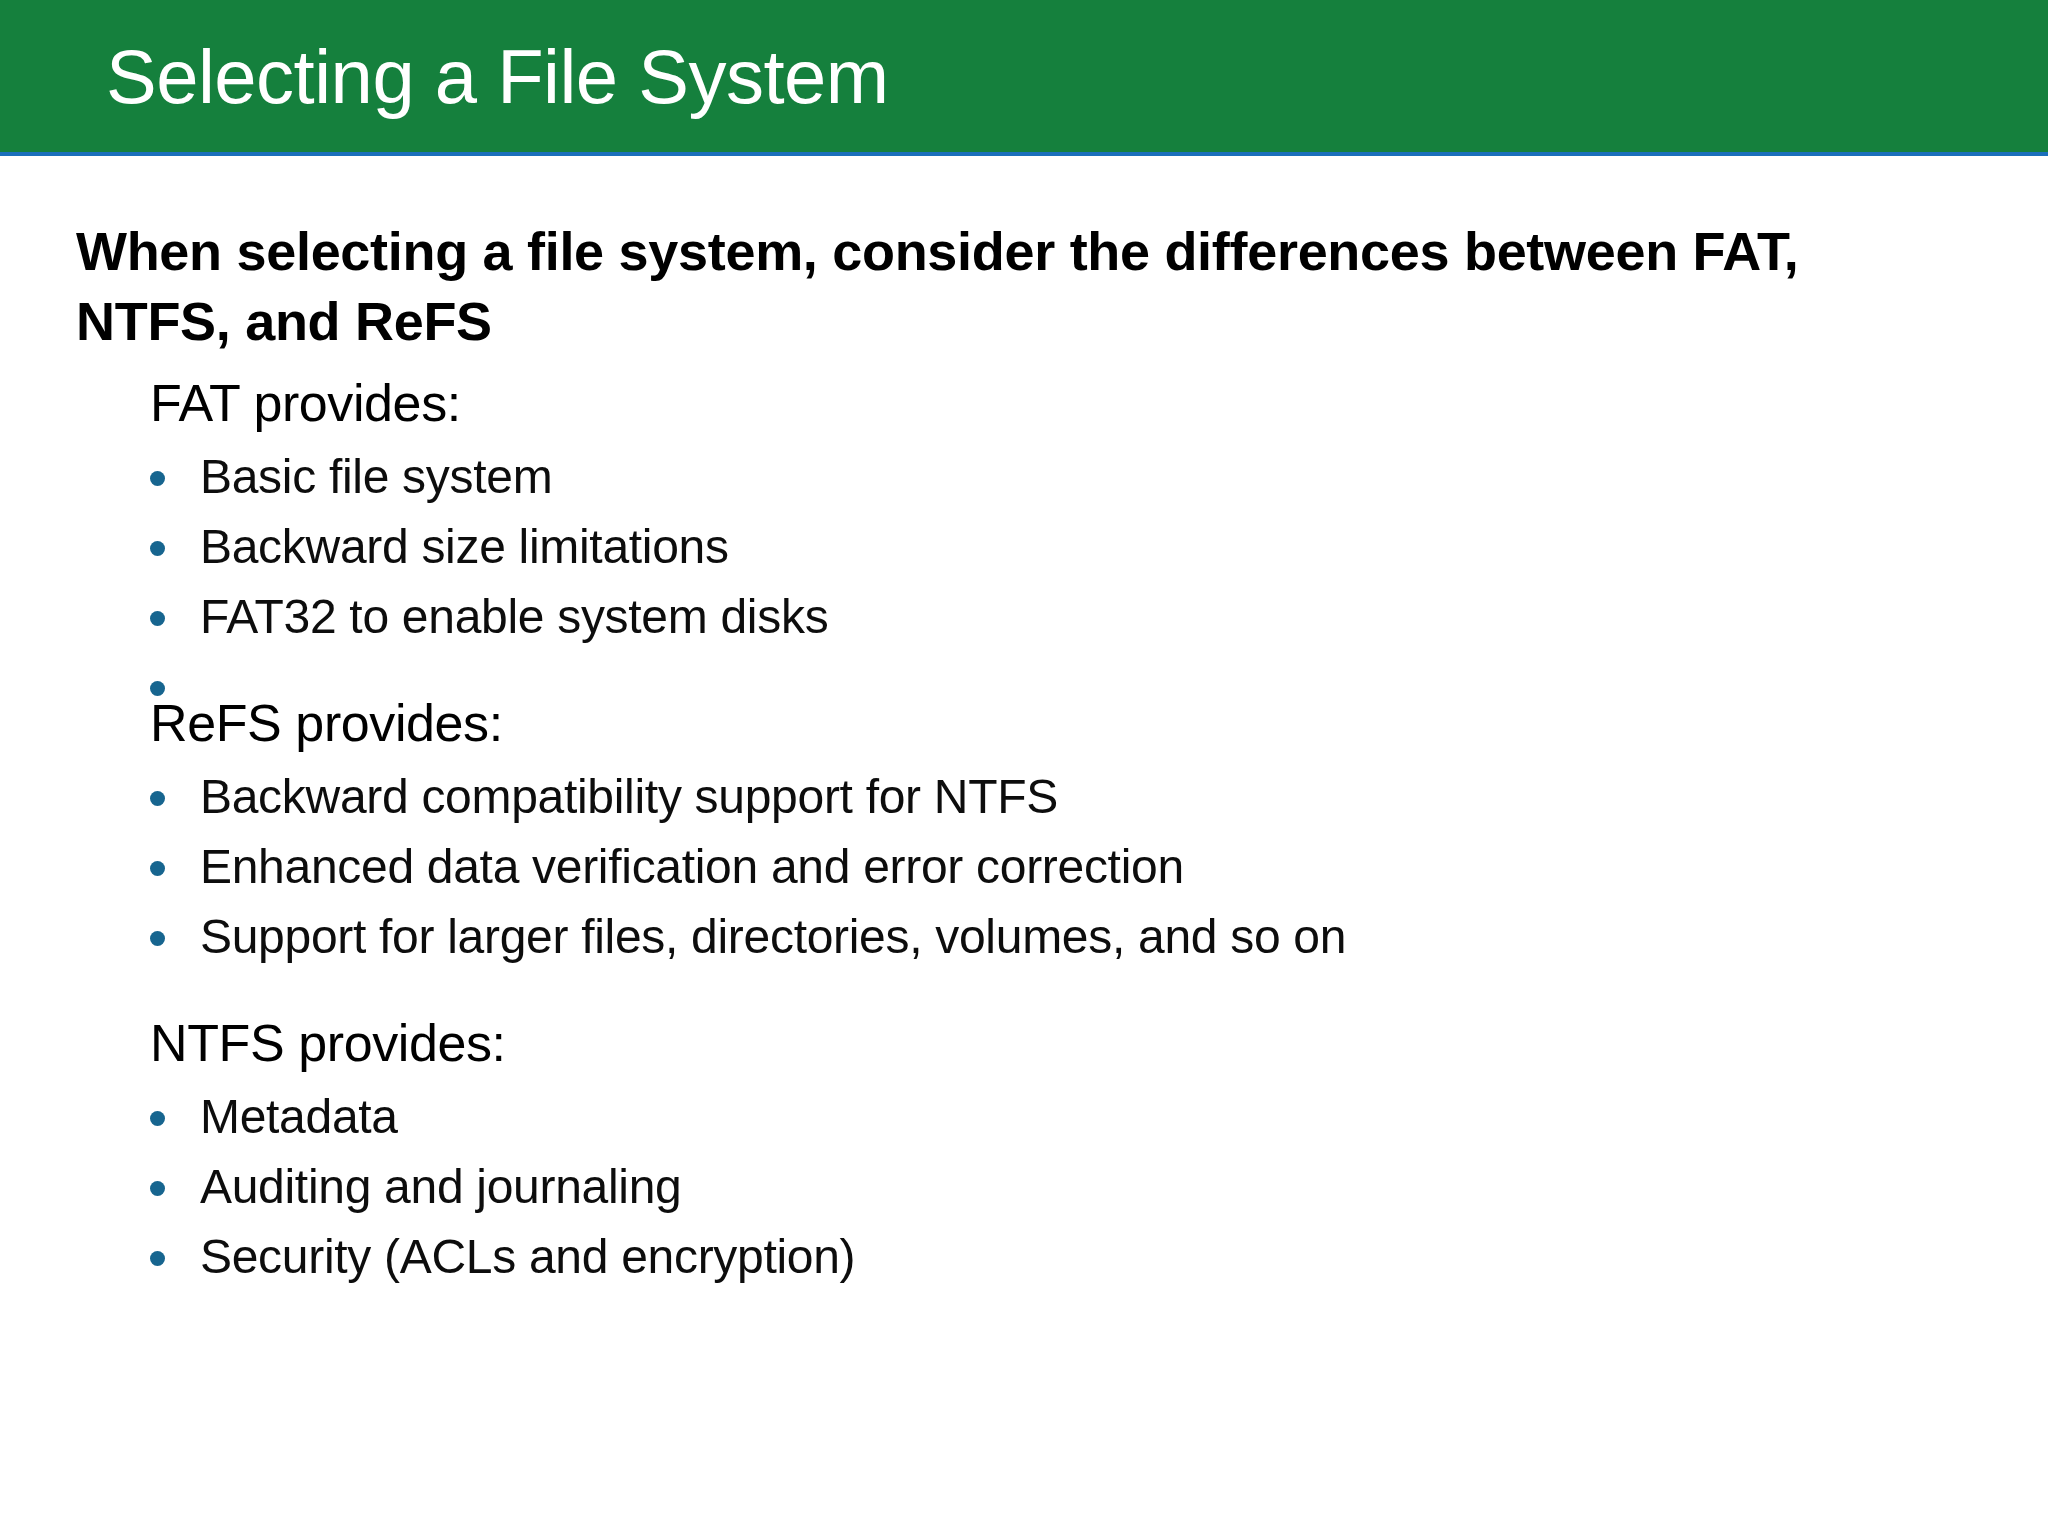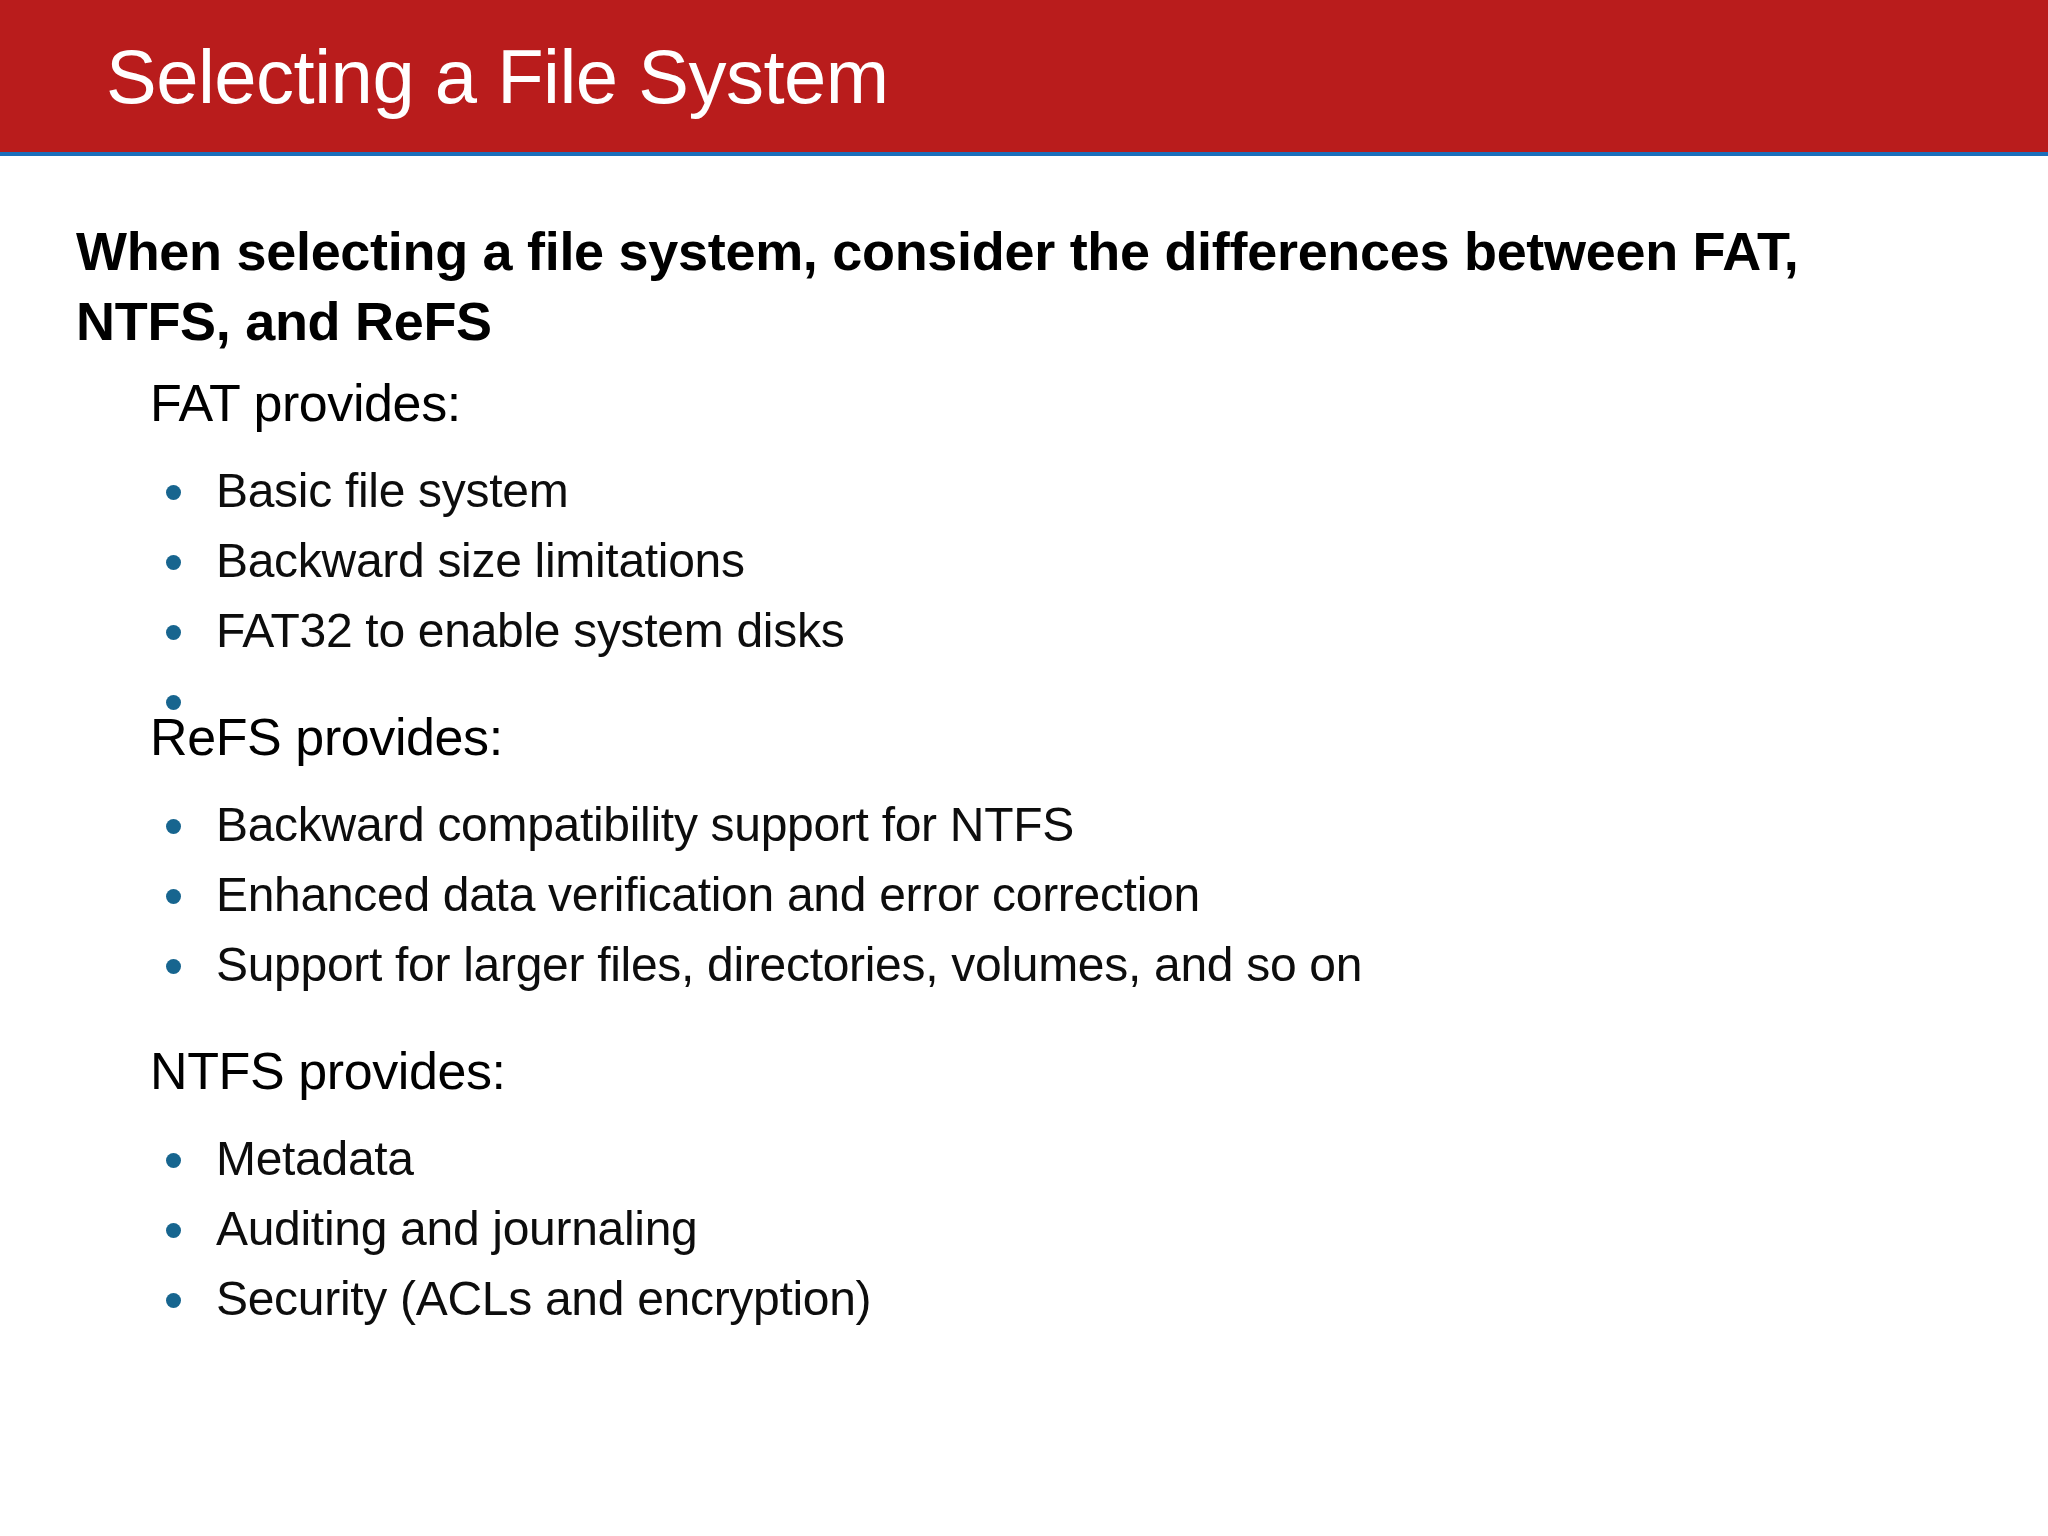--- a/index.html
+++ b/index.html
@@ -95,21 +95,21 @@
     font-size: 52px;
     font-weight: 400;
     line-height: 74px;
     letter-spacing: -0.4px;
     color: #000000;
     white-space: nowrap;
   }
 
   .bullet-list {
     list-style: none;
-    margin: 16px;
+    margin: 0;
     padding: 0;
   }
   .bullet-item {
     position: relative;
     padding-left: 200px;
     margin: 0;
     font-size: 48px;
     font-weight: 400;
     line-height: 70px;
     letter-spacing: -0.3px;
@@ -124,21 +124,21 @@
     height: 15px;
     border-radius: 50%;
     background: #17658F;
   }
 </style>
 </head>
 <body>
 
 <div class="slide" style="background: rgb(255, 255, 255);">
 
-  <div class="title-banner" style="background: #b91c1c; text-align: right;">
+  <div class="title-banner" style="background: #15803d; text-align: right;">
     <div class="title-text" style="color: rgb(255, 255, 255);">Selecting a File System</div>
   </div>
   <div class="title-banner-rule"></div>
 
   <div class="body-area">
 
     <div class="intro">When selecting a file system, consider the differences between FAT, NTFS, and ReFS</div>
 
     <div class="sections">
         <div class="section">

